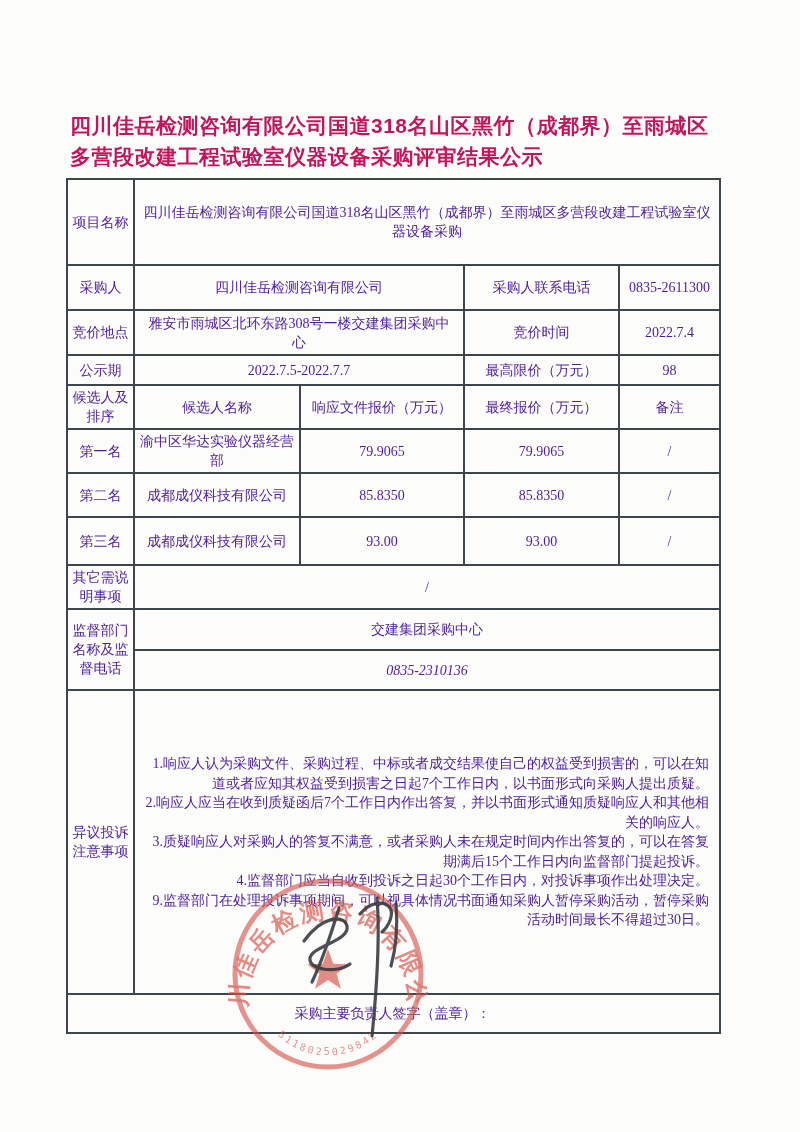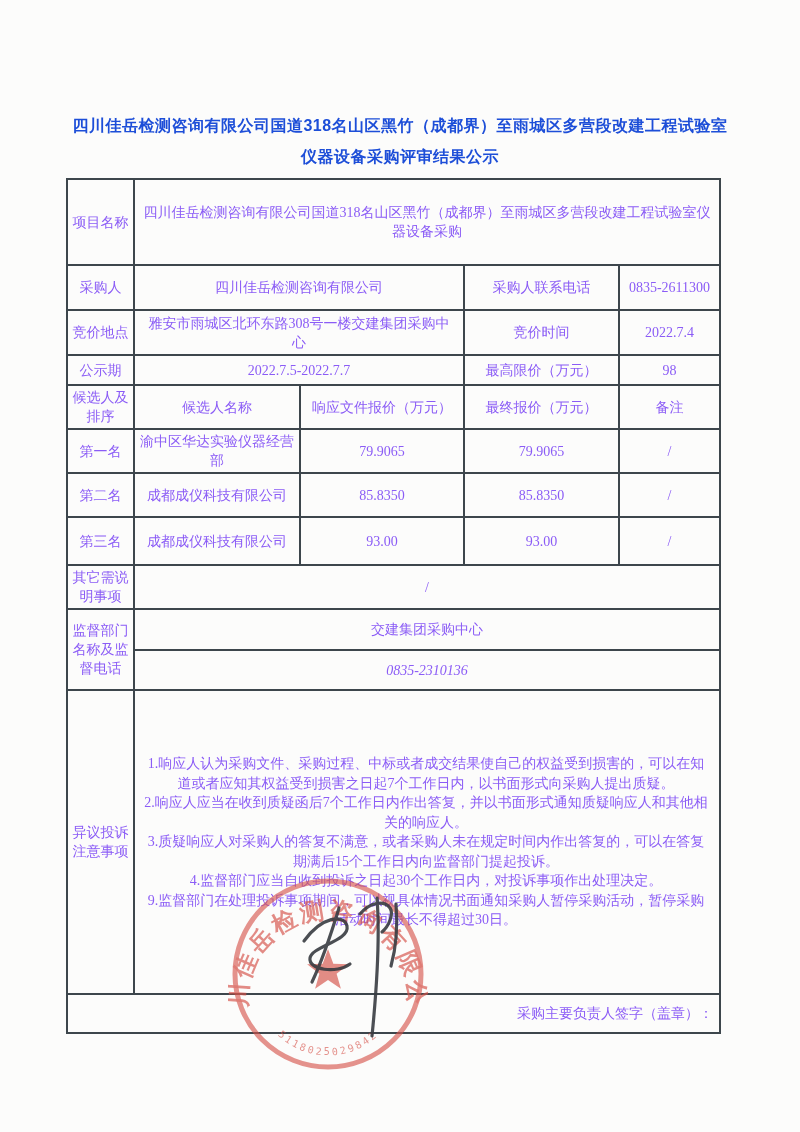--- a/index.html
+++ b/index.html
@@ -10,35 +10,34 @@
     color:#2f363b;
     position:relative;
     overflow:hidden;
   }
   .page-title{
     position:absolute;
     left:70px; top:110px;
     width:660px;
     margin:0;
     font-family:"Liberation Sans","DejaVu Sans",sans-serif;
-    font-size:16px;
+    font-size:21px;
     font-weight:bold;
     line-height:31px;
-    text-align:center;
-    color:#1d4ed8;
+    color:#be185d;
     letter-spacing:0.5px;
   }
   table.doc-table{
     position:absolute;
     left:66px; top:178px;
     width:653px;
     border-collapse:collapse;
     table-layout:fixed;
     font-size:14px;
-    color:#8b5cf6;
+    color:#4c1d95;
   }
   .doc-table td{
     border:2px solid #3d464c;
     text-align:center;
     vertical-align:middle;
     padding:2px 6px;
     line-height:19px;
     word-break:break-all;
   }
   .doc-table td.lbl{ padding:2px 2px; }
@@ -51,27 +50,27 @@
   tr.r-chead td{ height:33px; }
   tr.r-cand1 td{ height:36px; }
   tr.r-cand2 td{ height:38px; }
   tr.r-cand3 td{ height:42px;margin-top:28px; }
   tr.r-other td{ height:29px; }
   tr.r-sup1 td{ height:35px; }
   tr.r-sup2 td{ height:34px;font-style:italic; }
   tr.r-objection td{ height:290px; }
   tr.r-sign td{ height:33px; }
   td.objection-cell{
-    text-align:center;
+    text-align:right;
     vertical-align:middle;
     padding:6px 10px 6px 8px;
     line-height:19.5px;
   }
   td.sign-cell{
-    text-align:right;
+    text-align:center;
     padding-left:4px;
   }
   .stamp{
     position:absolute;
     left:228px; top:874px;
     width:200px; height:200px;
     pointer-events:none;
     opacity:0.78;
   }
   .signature{

